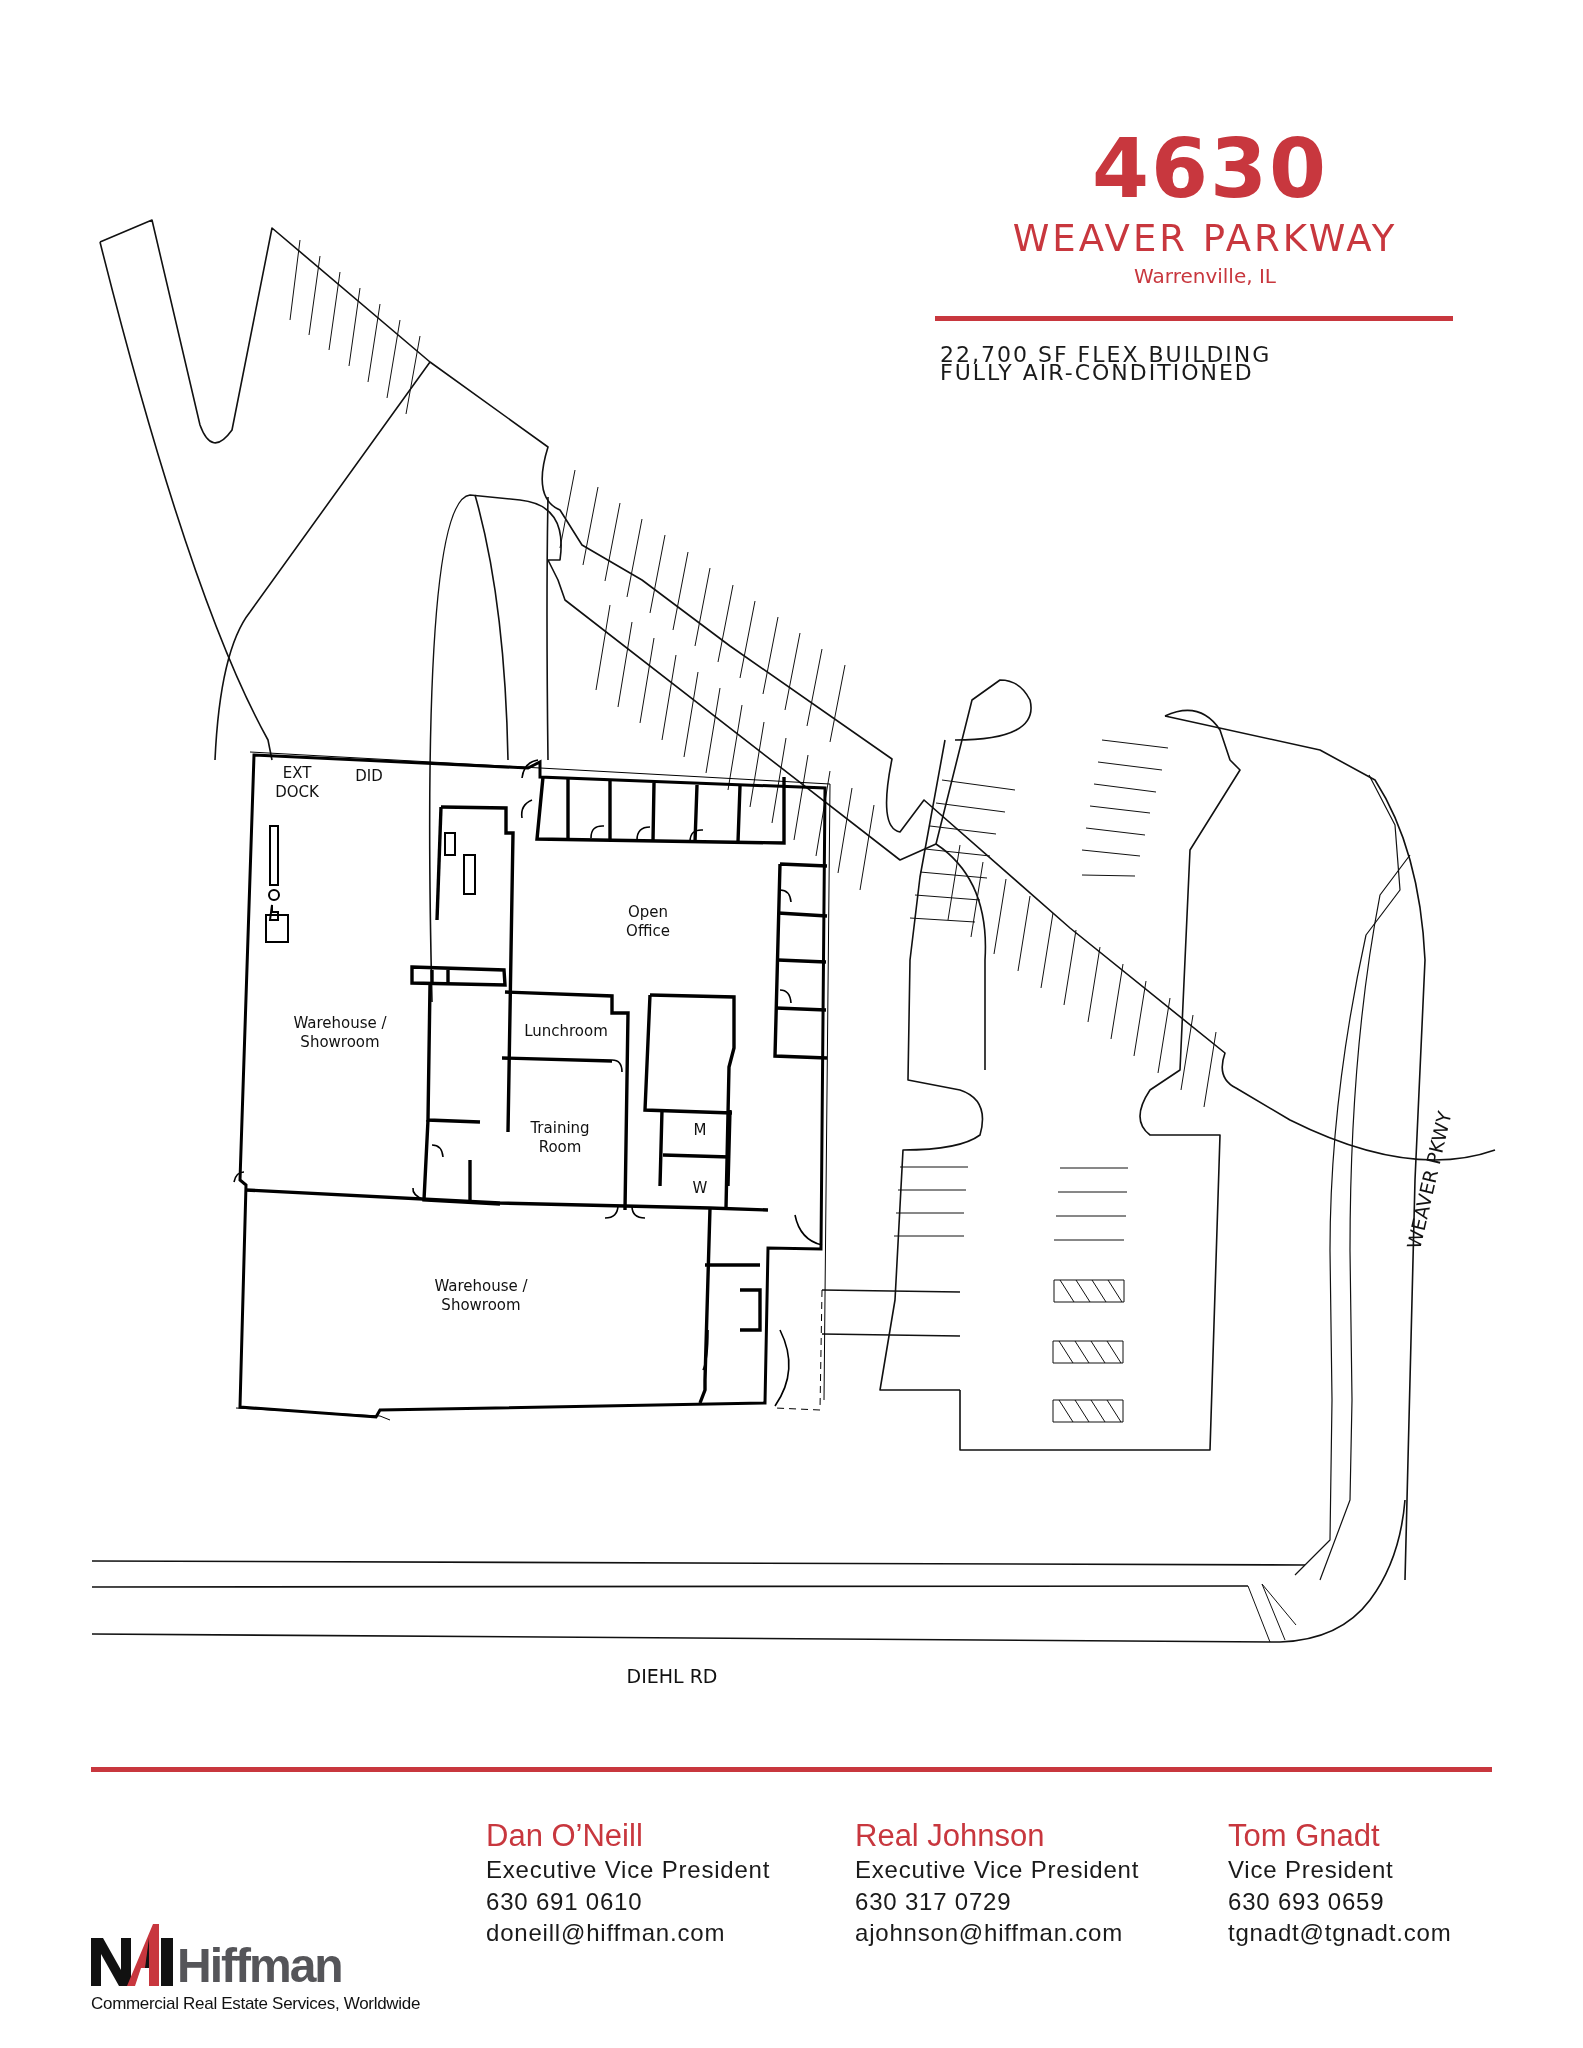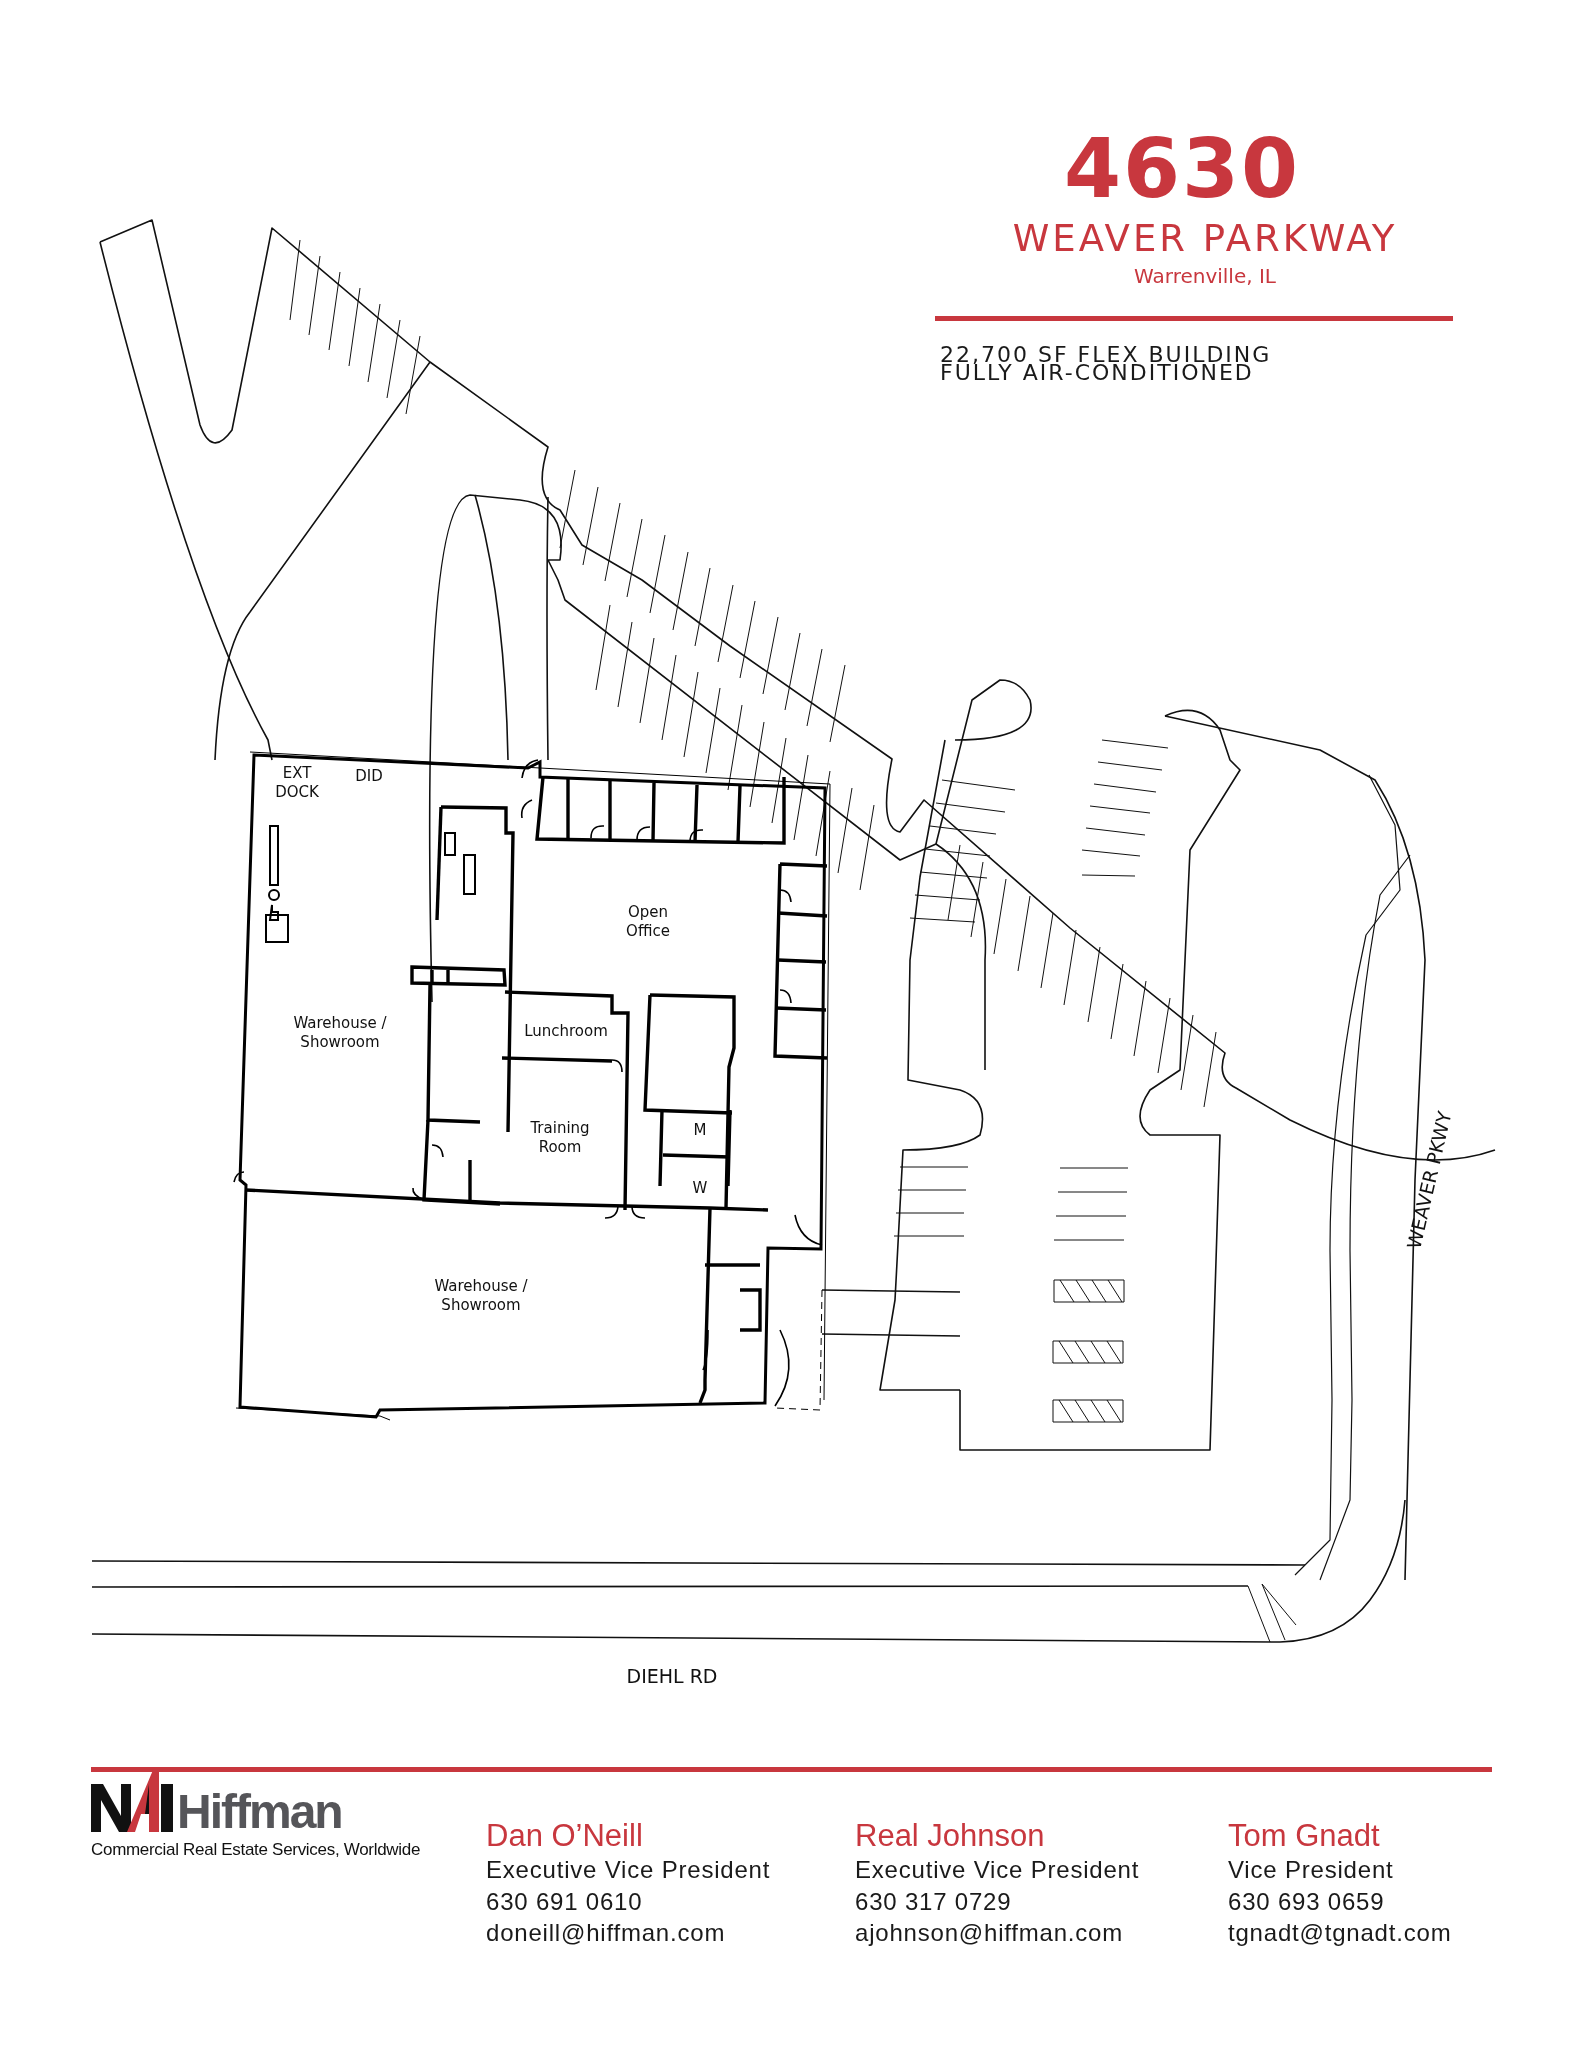--- a/index.html
+++ b/index.html
@@ -1,29 +1,29 @@
 <!DOCTYPE html>
 <html><head>
 <meta charset="utf-8">
 <style>
   html, body { margin:0; padding:0; background:#ffffff; }
   body { width:1583px; height:2048px; position:relative; overflow:hidden; font-family:"Liberation Sans", sans-serif; }
   .abs { position:absolute; }
-  .title-num { left:1052px; top:128px; width:260px; text-align:center; font-family:"DejaVu Sans", sans-serif; font-weight:bold; font-size:82px; color:#c8373e; letter-spacing:2px; line-height:1; }
+  .title-num { left:1080px; top:128px; width:260px; text-align:center; font-family:"DejaVu Sans", sans-serif; font-weight:bold; font-size:82px; color:#c8373e; letter-spacing:2px; line-height:1; }
   .title-street { left:940px; top:220px; width:530px; text-align:center; font-family:"DejaVu Sans", sans-serif; font-size:37px; color:#c8373e; letter-spacing:3px; line-height:1; }
   .title-city { left:940px; top:266px; width:530px; text-align:center; font-family:"DejaVu Sans", sans-serif; font-size:20px; color:#c8373e; line-height:1; }
   .title-rule { left:935px; top:316px; width:518px; height:5px; background:#c8373e; }
   .spec { left:940px; width:520px; text-align:left; font-family:"DejaVu Sans", sans-serif; font-size:22px; color:#1a1a1a; letter-spacing:2px; line-height:1; }
   .spec1 { top:344px; }
   .spec2 { top:362px; }
   .plan { left:0; top:0; width:1583px; height:1720px; }
   .room-label { font-family:"DejaVu Sans", sans-serif; font-size:15px; fill:#111; }
   .street-label { font-family:"DejaVu Sans", sans-serif; font-size:19px; fill:#111; }
   .footer-rule { left:91px; top:1767px; width:1401px; height:5px; background:#c8373e; }
-  .logo { left:91px; top:1770px; width:320px; height:100px; }
+  .logo { left:91px; top:1924px; width:320px; height:100px; }
   .logo-hiff { position:absolute; left:108px; top:10px; font-family:"Liberation Sans", sans-serif; font-weight:bold; font-size:48px; color:#555559; letter-spacing:-2px; line-height:1; }
   .logo-tag { position:absolute; left:0; top:70px; font-family:"Liberation Sans", sans-serif; font-size:17px; color:#111; letter-spacing:-0.3px; white-space:nowrap; }
   .contact { top:1818px; width:340px; font-family:"Liberation Sans", sans-serif; }
   .c-name { font-size:31px; color:#c8373e; line-height:1.15; }
   .c-line { font-size:24px; color:#1a1a1a; line-height:1.33; letter-spacing:0.8px; }
 </style>
 </head>
 <body>
 
 <svg class="abs plan" viewBox="0 0 1583 1720" xmlns="http://www.w3.org/2000/svg">

